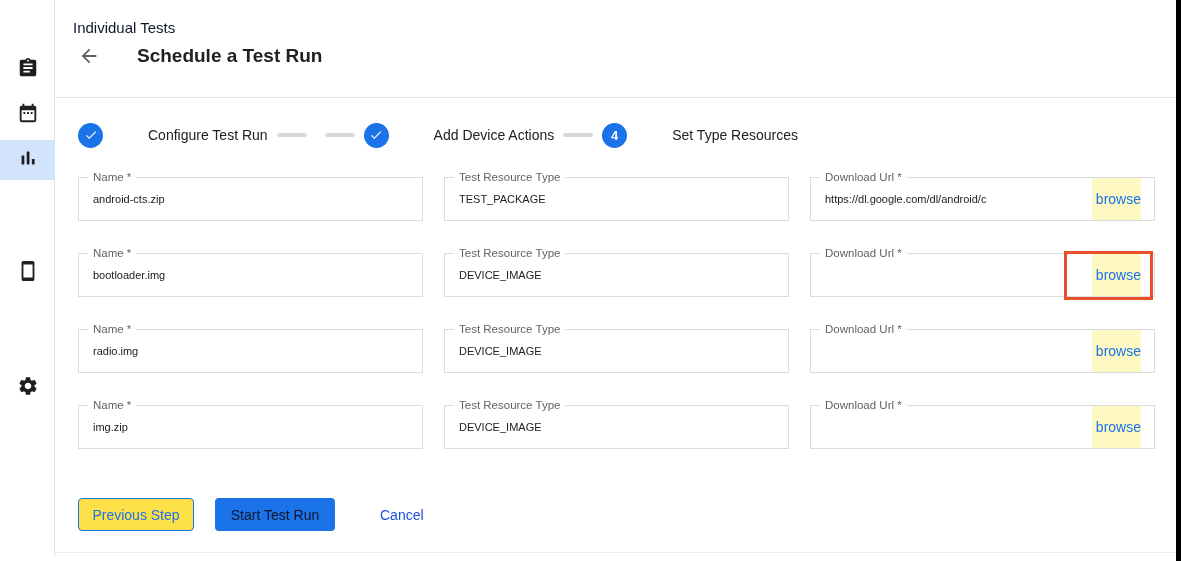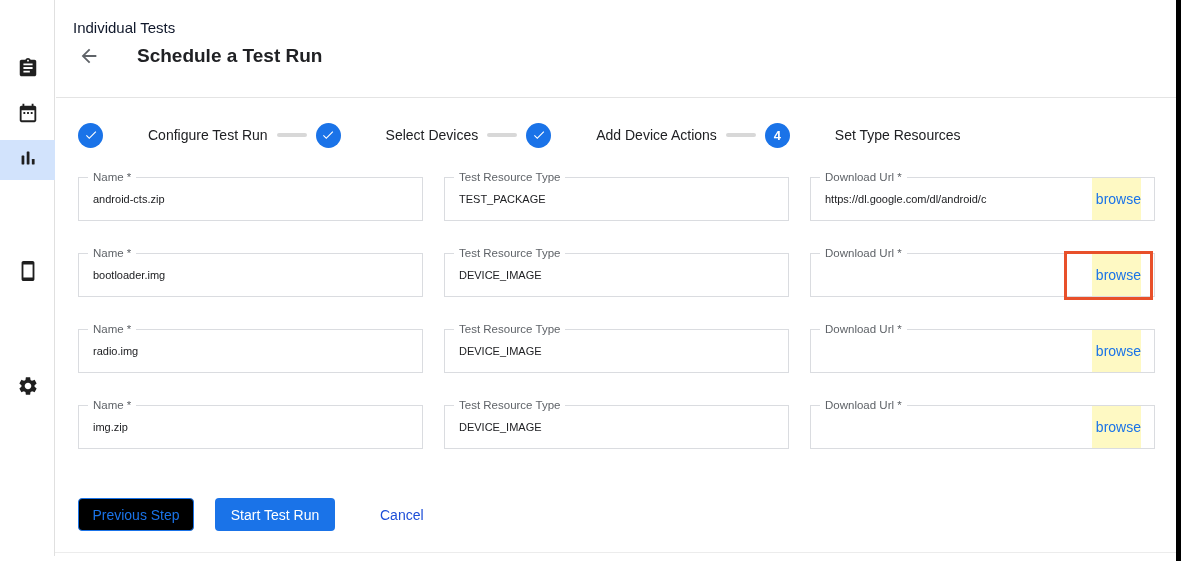--- a/index.html
+++ b/index.html
@@ -101,24 +101,24 @@
   }
 
   
   .actions { position:absolute; left:78px; top:498px; display:flex; align-items:center; }
   .btn {
     height:33px; border-radius:4px; font-size:14px; font-weight:500;
     display:flex; align-items:center; justify-content:center;
     cursor:pointer; font-family:inherit;
   }
   .btn-outline {
-    width:116px; border:1px solid #1a73e8; color:#1a73e8; background:#000000;
+    width:116px; border:1px solid #1a73e8; color:#1a73e8; background:#fde047;
   }
   .btn-filled {
-    width:120px; margin-left:21px; background:#1a73e8; color:#ffffff; border:none;
+    width:120px; margin-left:21px; background:#1a73e8; color:#0f172a; border:none;
   }
   .btn-text {
     margin-left:35px; color:#1d4ed8; background:transparent; border:none;
     padding:0 10px;
   }
 
   
   .bottom-line {
     position:absolute; left:55px; top:552px; width:1121px; height:1px;
     background:#ececec;
@@ -185,28 +185,20 @@
 <div class="stepper">
   <div class="step">
     <span class="step-circle">
       <svg viewBox="0 0 24 24">
           <path d="M9 16.2 4.8 12l-1.4 1.4L9 19 21 7l-1.4-1.4z"></path>
         </svg>
     </span>
     <span class="step-label">Configure Test Run</span>
   </div>
   <span class="step-connector"></span>
-  <div class="step">
-    <span class="step-circle">
-      <svg viewBox="0 0 24 24">
-          <path d="M9 16.2 4.8 12l-1.4 1.4L9 19 21 7l-1.4-1.4z"></path>
-        </svg>
-    </span>
-    <span class="step-label">Select Devices</span>
-  </div>
   <span class="step-connector"></span>
   <div class="step">
     <span class="step-circle">
       <svg viewBox="0 0 24 24">
           <path d="M9 16.2 4.8 12l-1.4 1.4L9 19 21 7l-1.4-1.4z"></path>
         </svg>
     </span>
     <span class="step-label">Add Device Actions</span>
   </div>
   <span class="step-connector"></span>

